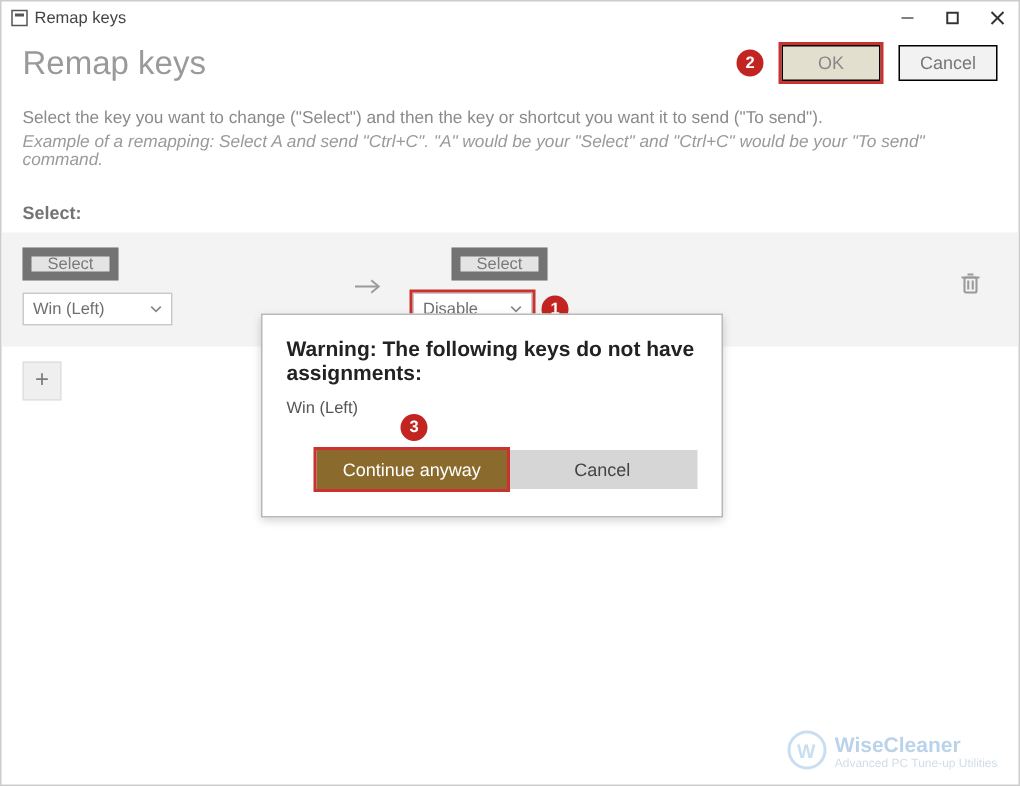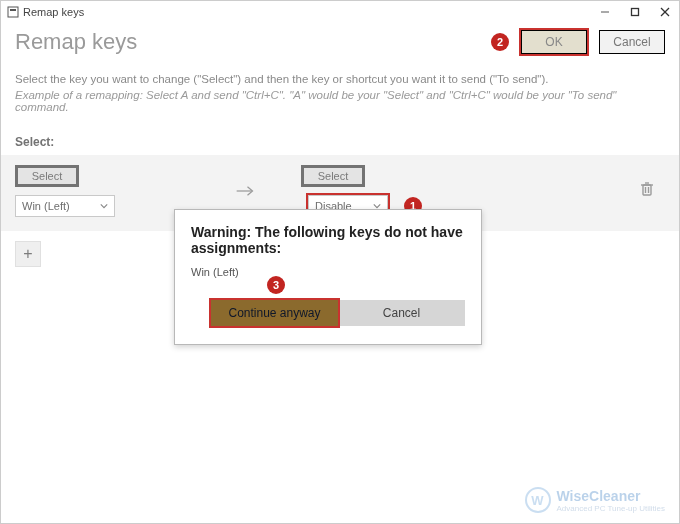--- a/index.html
+++ b/index.html
@@ -92,40 +92,40 @@
     background:#f3f3f3;
     padding: 10px 14px 14px 14px;
     display:grid;
     grid-template-columns: 200px 60px 260px 1fr;
     align-items:center;
     row-gap:8px;
   }
   .select-btn {
     width:64px; height:22px;
     font-size:11px; color:#7a7a7a;
-    background:#e4e4e4; border:3px solid #737373;
+    background:#e4e4e4; border:6px solid #737373;
     display:flex; align-items:center; justify-content:center;
     cursor:pointer;
   }
   .dropdown {
     width:100px; height:22px;
     font-size:11px; color:#6e6e6e;
     background:#fff; border:1px solid #c9c9c9;
     display:flex; align-items:center; justify-content:space-between;
     padding:0 6px;
     cursor:pointer;
   }
   .dropdown svg { width:8px; height:8px; }
   .arrow-cell { display:flex; justify-content:center; }
   .arrow-cell svg { width:20px; height:14px; stroke:#9a9a9a; fill:none; stroke-width:1.5; }
   .trash-cell { display:flex; justify-content:flex-end; padding-right:10px;}
   .trash-cell svg { width:16px; height:16px; stroke:#9a9a9a; fill:none; stroke-width:1.4; }
 
   .tosend-stack { display:flex; flex-direction:column; gap:8px; align-items:flex-start;}
-  .tosend-row2  { display:flex; align-items:center; gap:16px;margin-left:33px;}
+  .tosend-row2  { display:flex; align-items:center; gap:6px;}
   .tosend-row2 .dropdown { width:80px; }
 
   .add-row { padding: 10px 14px; }
   .add-btn {
     width:26px; height:26px;
     background:#efefef; border:1px solid #e0e0e0;
     display:flex; align-items:center; justify-content:center;
     cursor:pointer;
     font-size:16px; color:#7c7c7c;
   }
@@ -146,21 +146,21 @@
     position:relative;
     display:flex; gap:0;
   }
   .modal-actions .mbtn{
     flex:1; height:26px;
     font-size:12px;
     display:flex; align-items:center; justify-content:center;
     cursor:pointer;
     border:none;
   }
-  .mbtn.continue { background:#8b6a2d; color:#0f172a;margin-left:20px; }
+  .mbtn.continue { background:#8b6a2d; color:#ffffff;margin-left:20px; }
   .mbtn.continue.hl::after { inset:-2px; }
   .mbtn.cancel   { background:#d6d6d6; color:#444; }
   .modal .badge-wrap{
     position:absolute; left:76px; top:-24px;
   }
 
   
   .watermark{
     position:absolute; right:14px; bottom:10px;
     display:flex; align-items:center; gap:6px;

